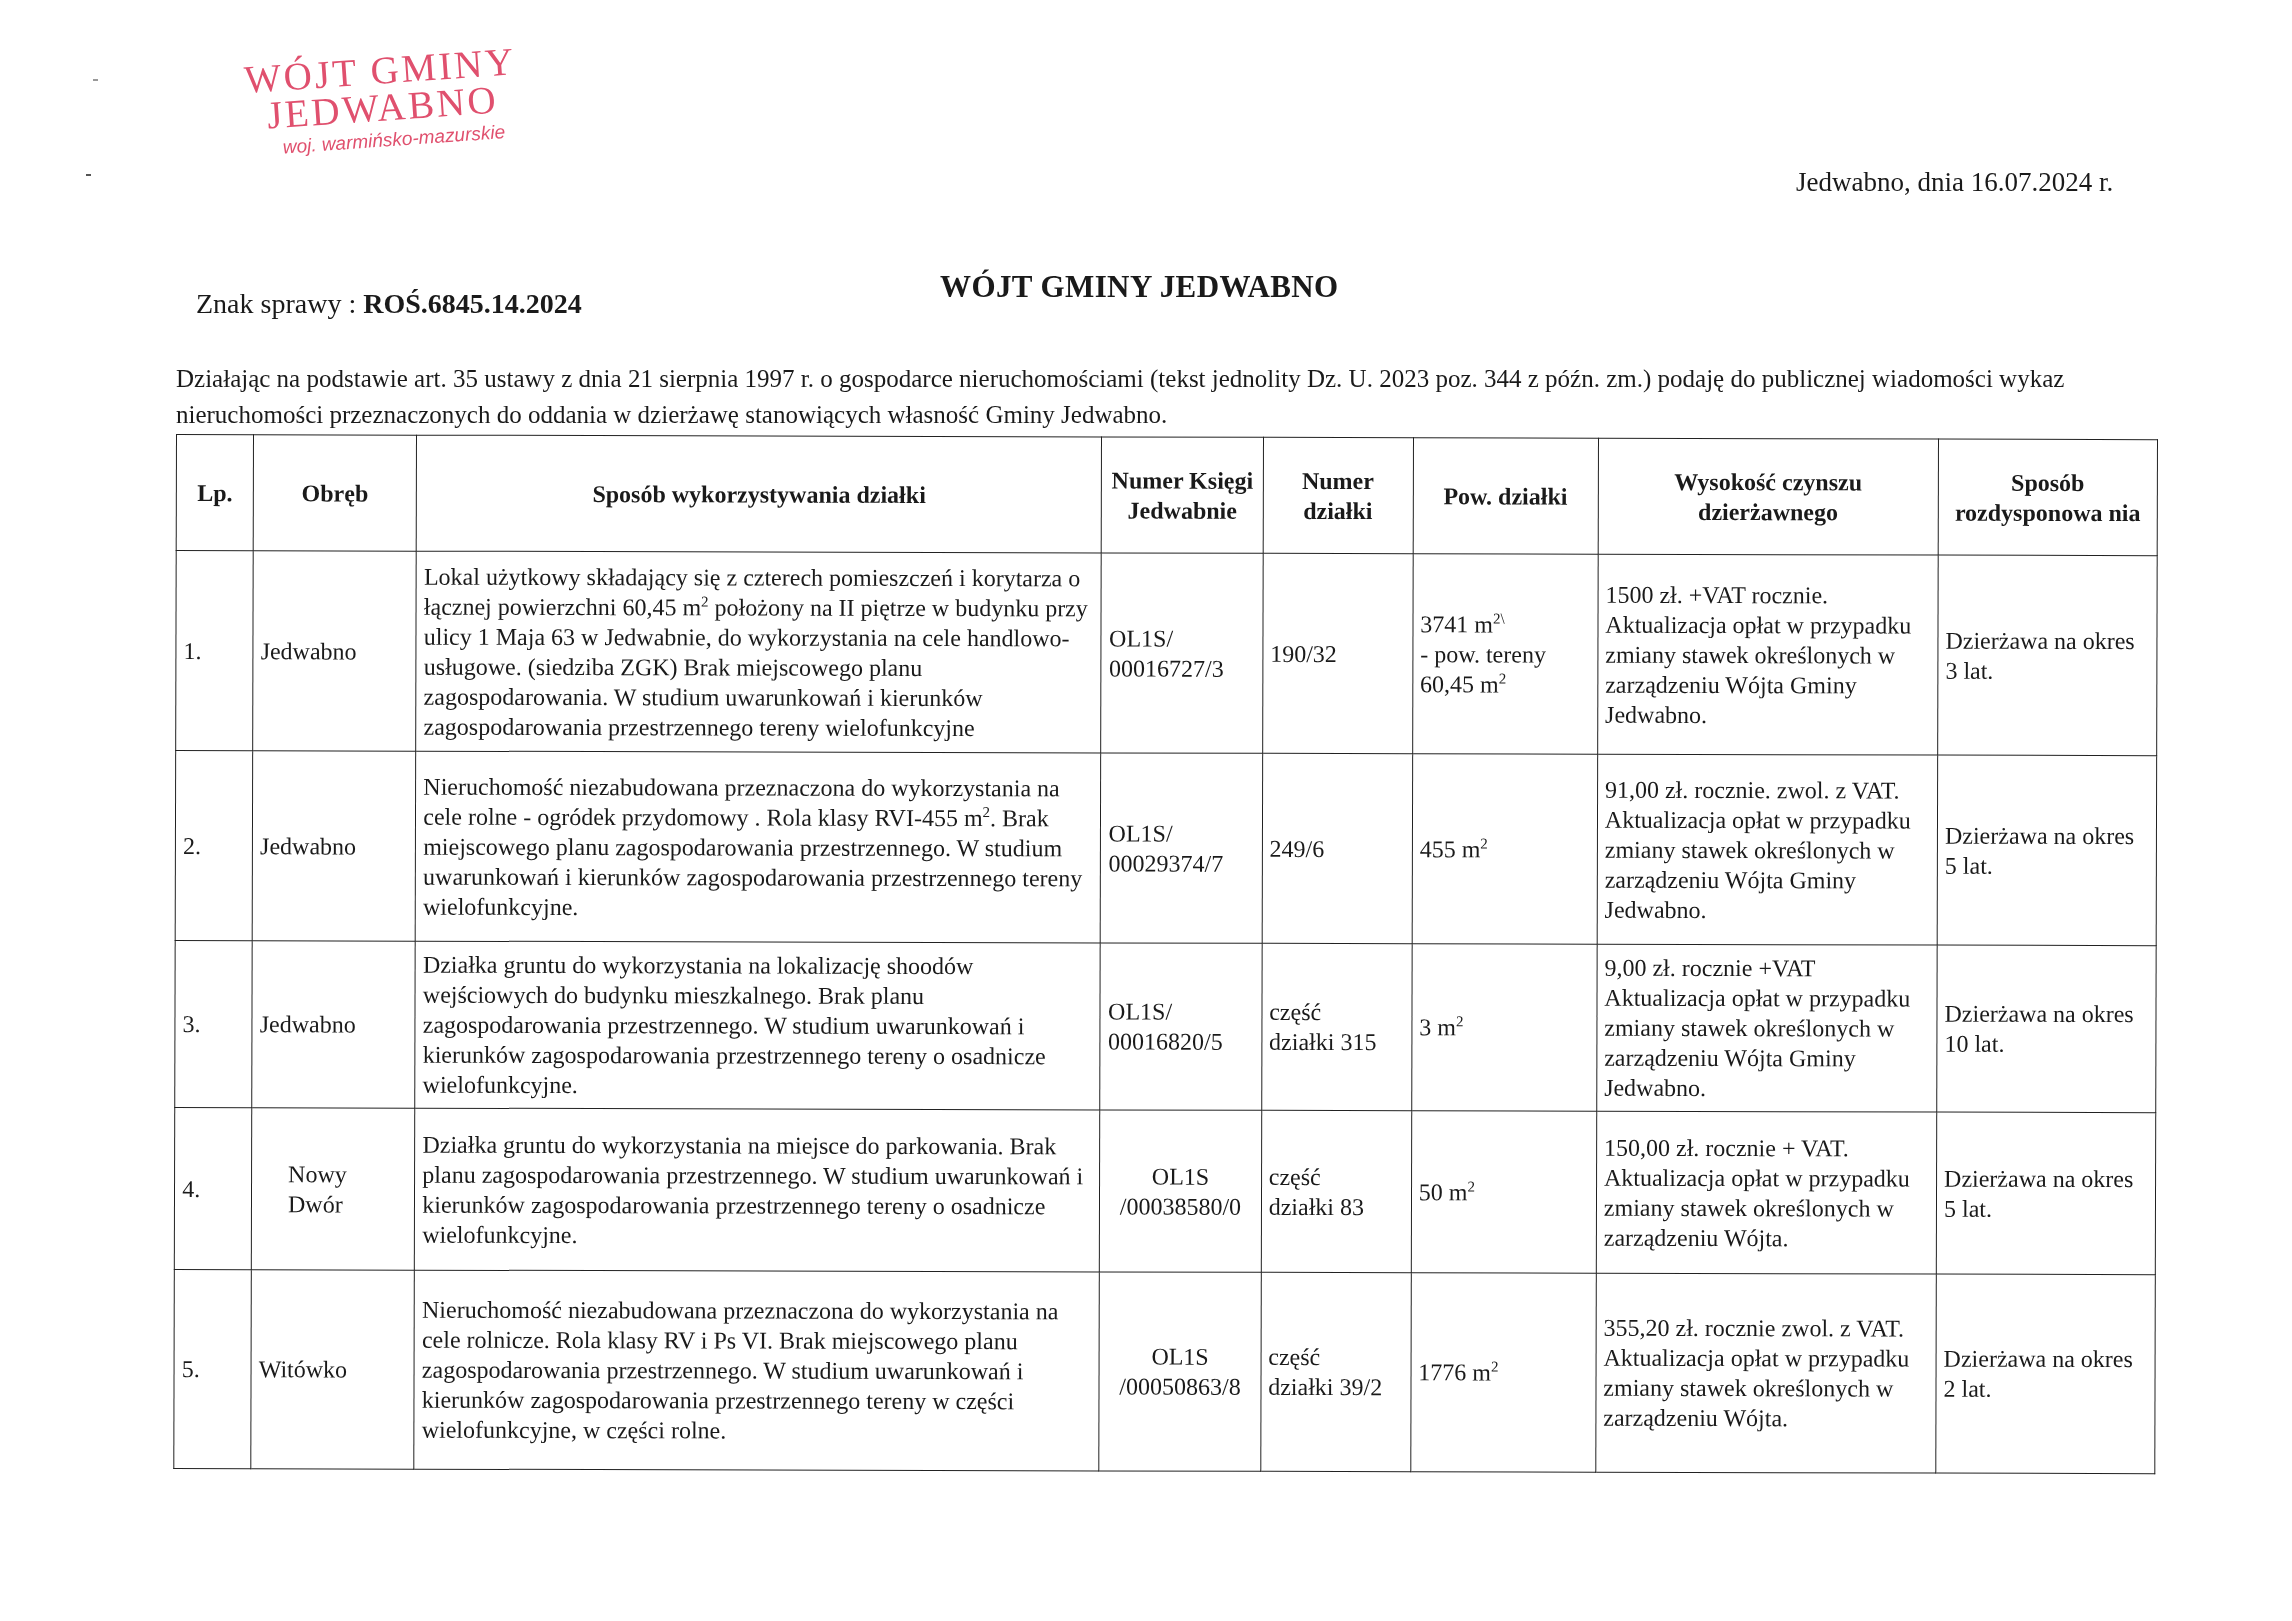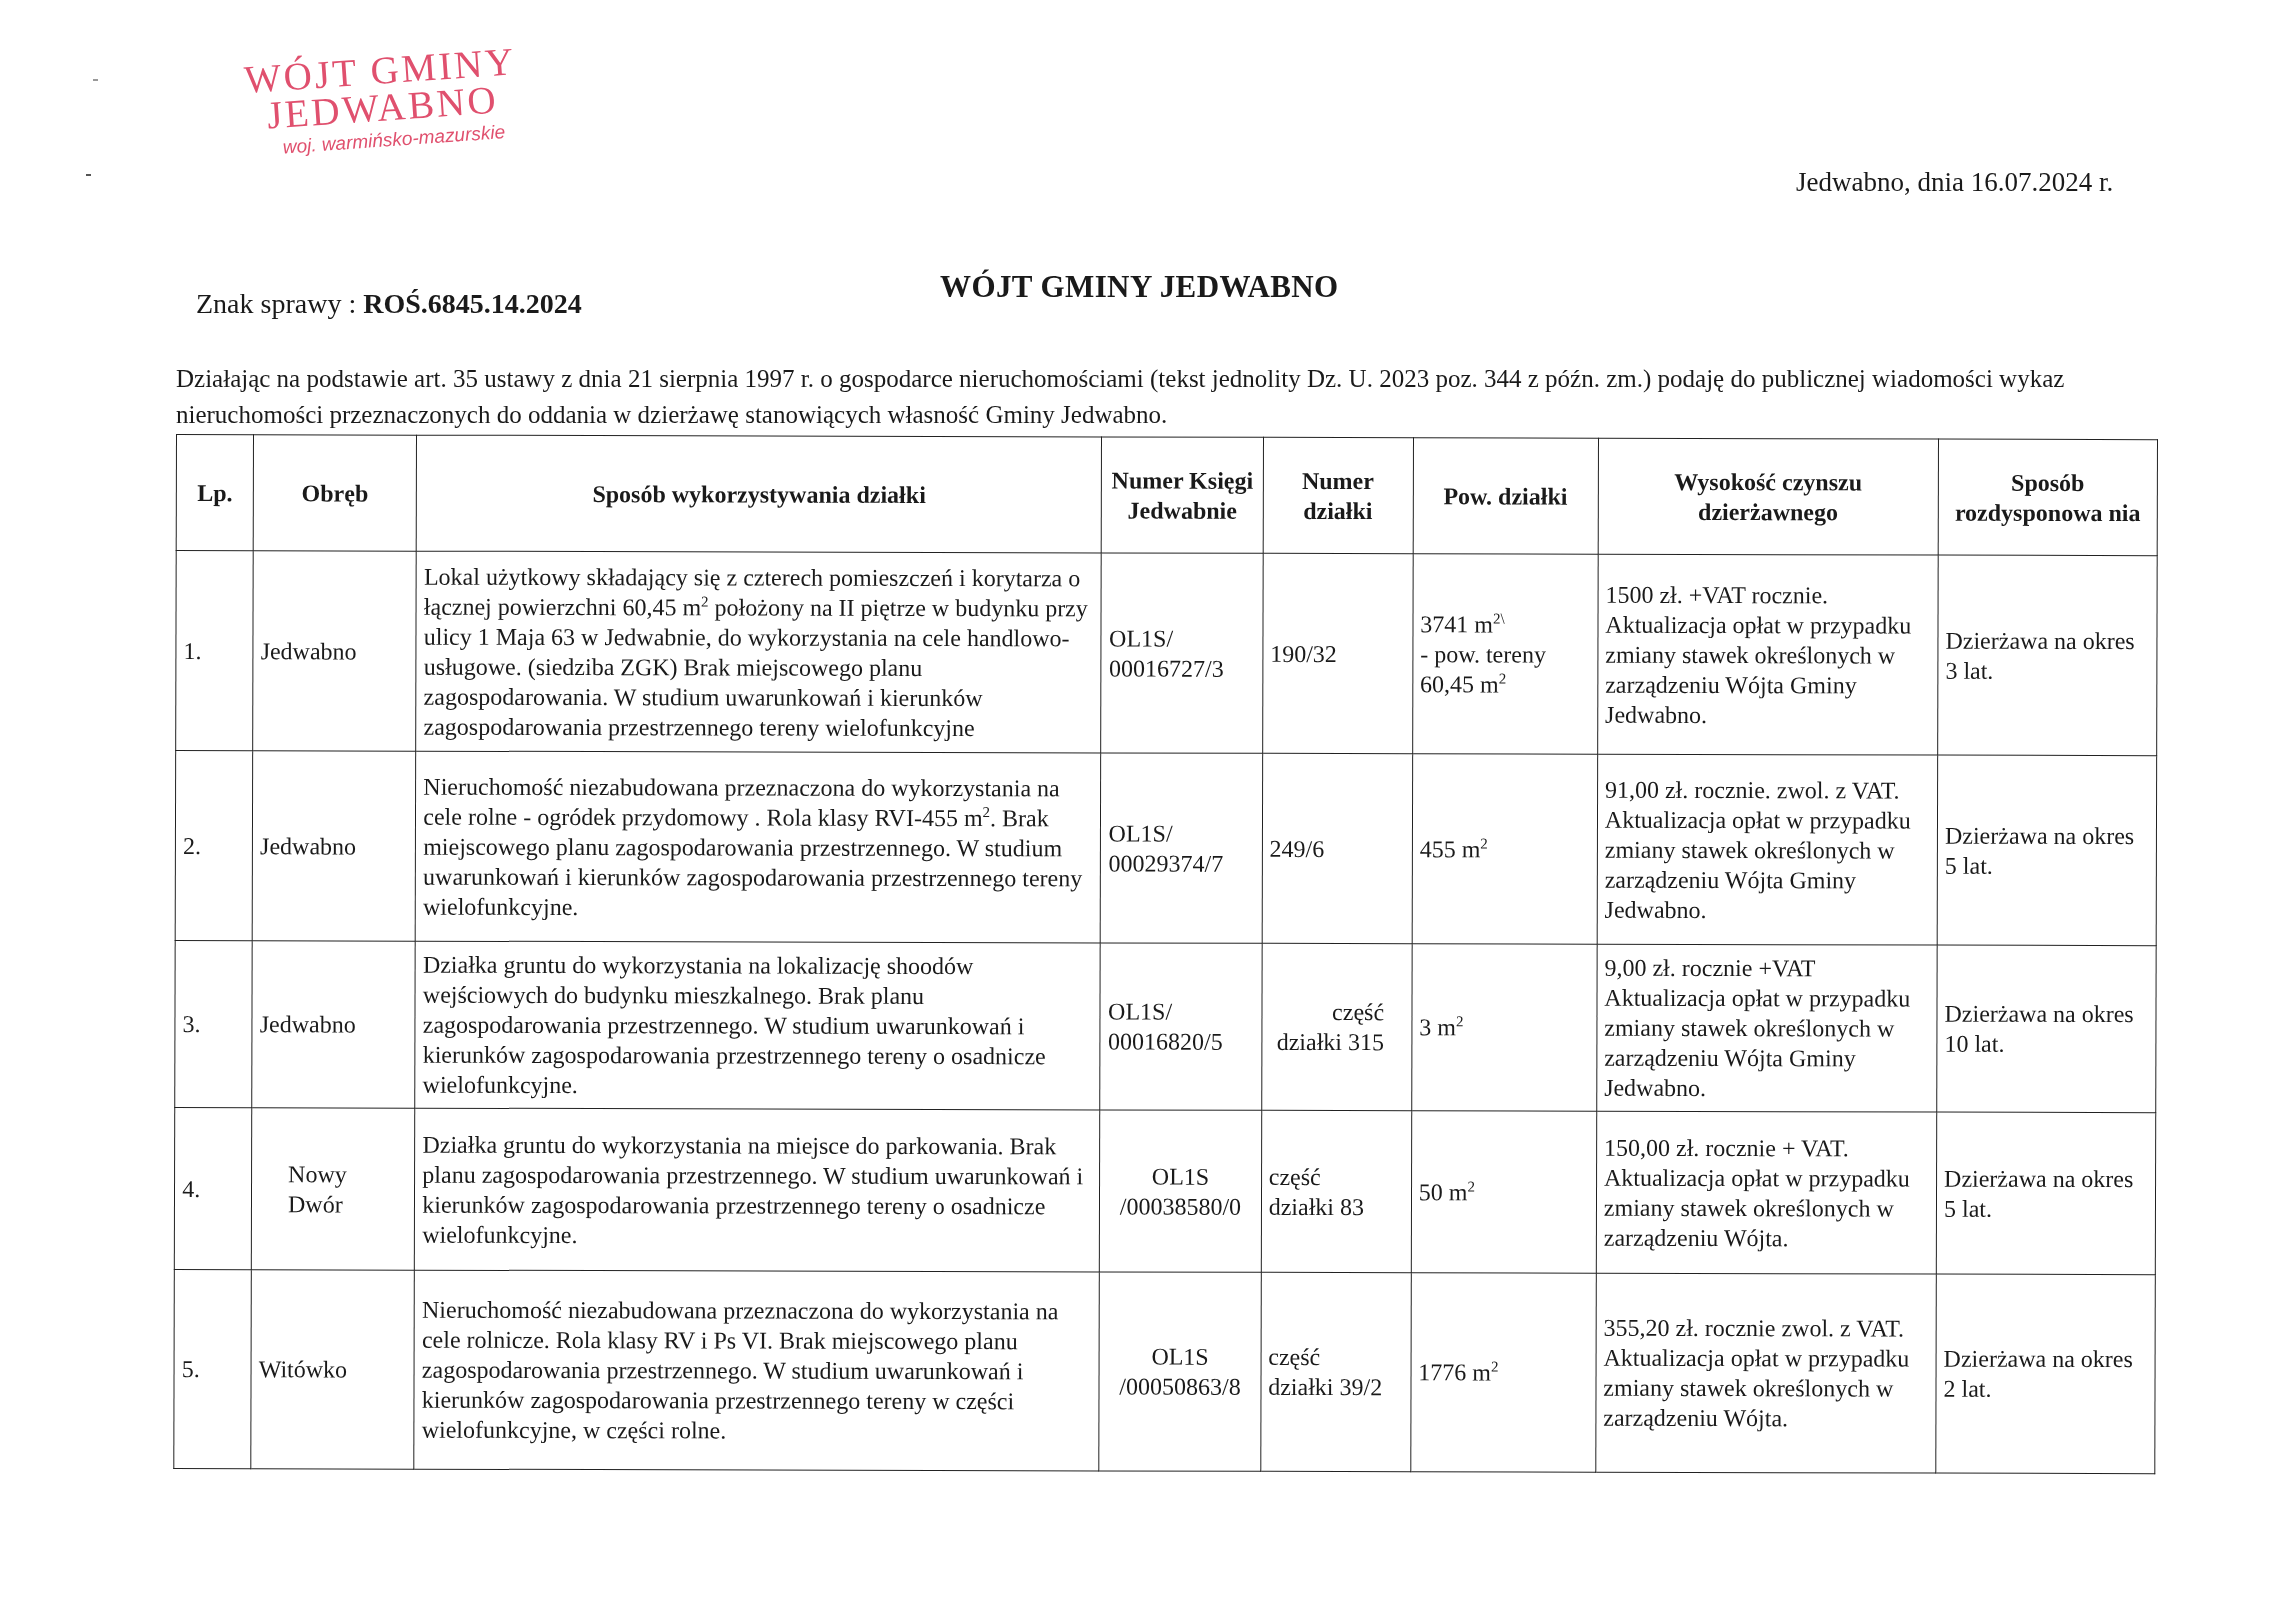--- a/index.html
+++ b/index.html
@@ -96,21 +96,21 @@
       <td class="l">Dzierżawa na okres 5 lat.</td>
     </tr>
     <tr style="height:167px;">
       <td class="l">3.</td>
       <td class="l">Jedwabno</td>
       <td class="l desc">Działka gruntu do wykorzystania na lokalizację shoodów wejściowych do budynku mieszkalnego. Brak planu zagospodarowania przestrzennego. W studium uwarunkowań i kierunków zagospodarowania przestrzennego tereny o osadnicze wielofunkcyjne.</td>
       <td class="l">
           <div>OL1S/</div>
           <div>00016820/5</div>
         </td>
-      <td class="l" style="padding-right:27px;text-align:right;">część działki 315</td>
+      <td class="l" style="padding-right:27px;">część działki 315</td>
       <td class="l"><span>3 m</span><sup>2</sup></td>
       <td class="l">9,00 zł. rocznie +VAT Aktualizacja opłat w przypadku zmiany stawek określonych w  zarządzeniu Wójta Gminy Jedwabno.</td>
       <td class="l">Dzierżawa na okres 10 lat.</td>
     </tr>
     <tr style="height:162px;">
       <td class="l">4.</td>
       <td class="l" style="padding-right:54px;padding-left:36px;">Nowy Dwór</td>
       <td class="l desc">Działka gruntu do wykorzystania na  miejsce do parkowania. Brak planu zagospodarowania przestrzennego. W studium uwarunkowań i kierunków zagospodarowania przestrzennego tereny o osadnicze wielofunkcyjne.</td>
       <td class="c">
           <div>OL1S</div>

